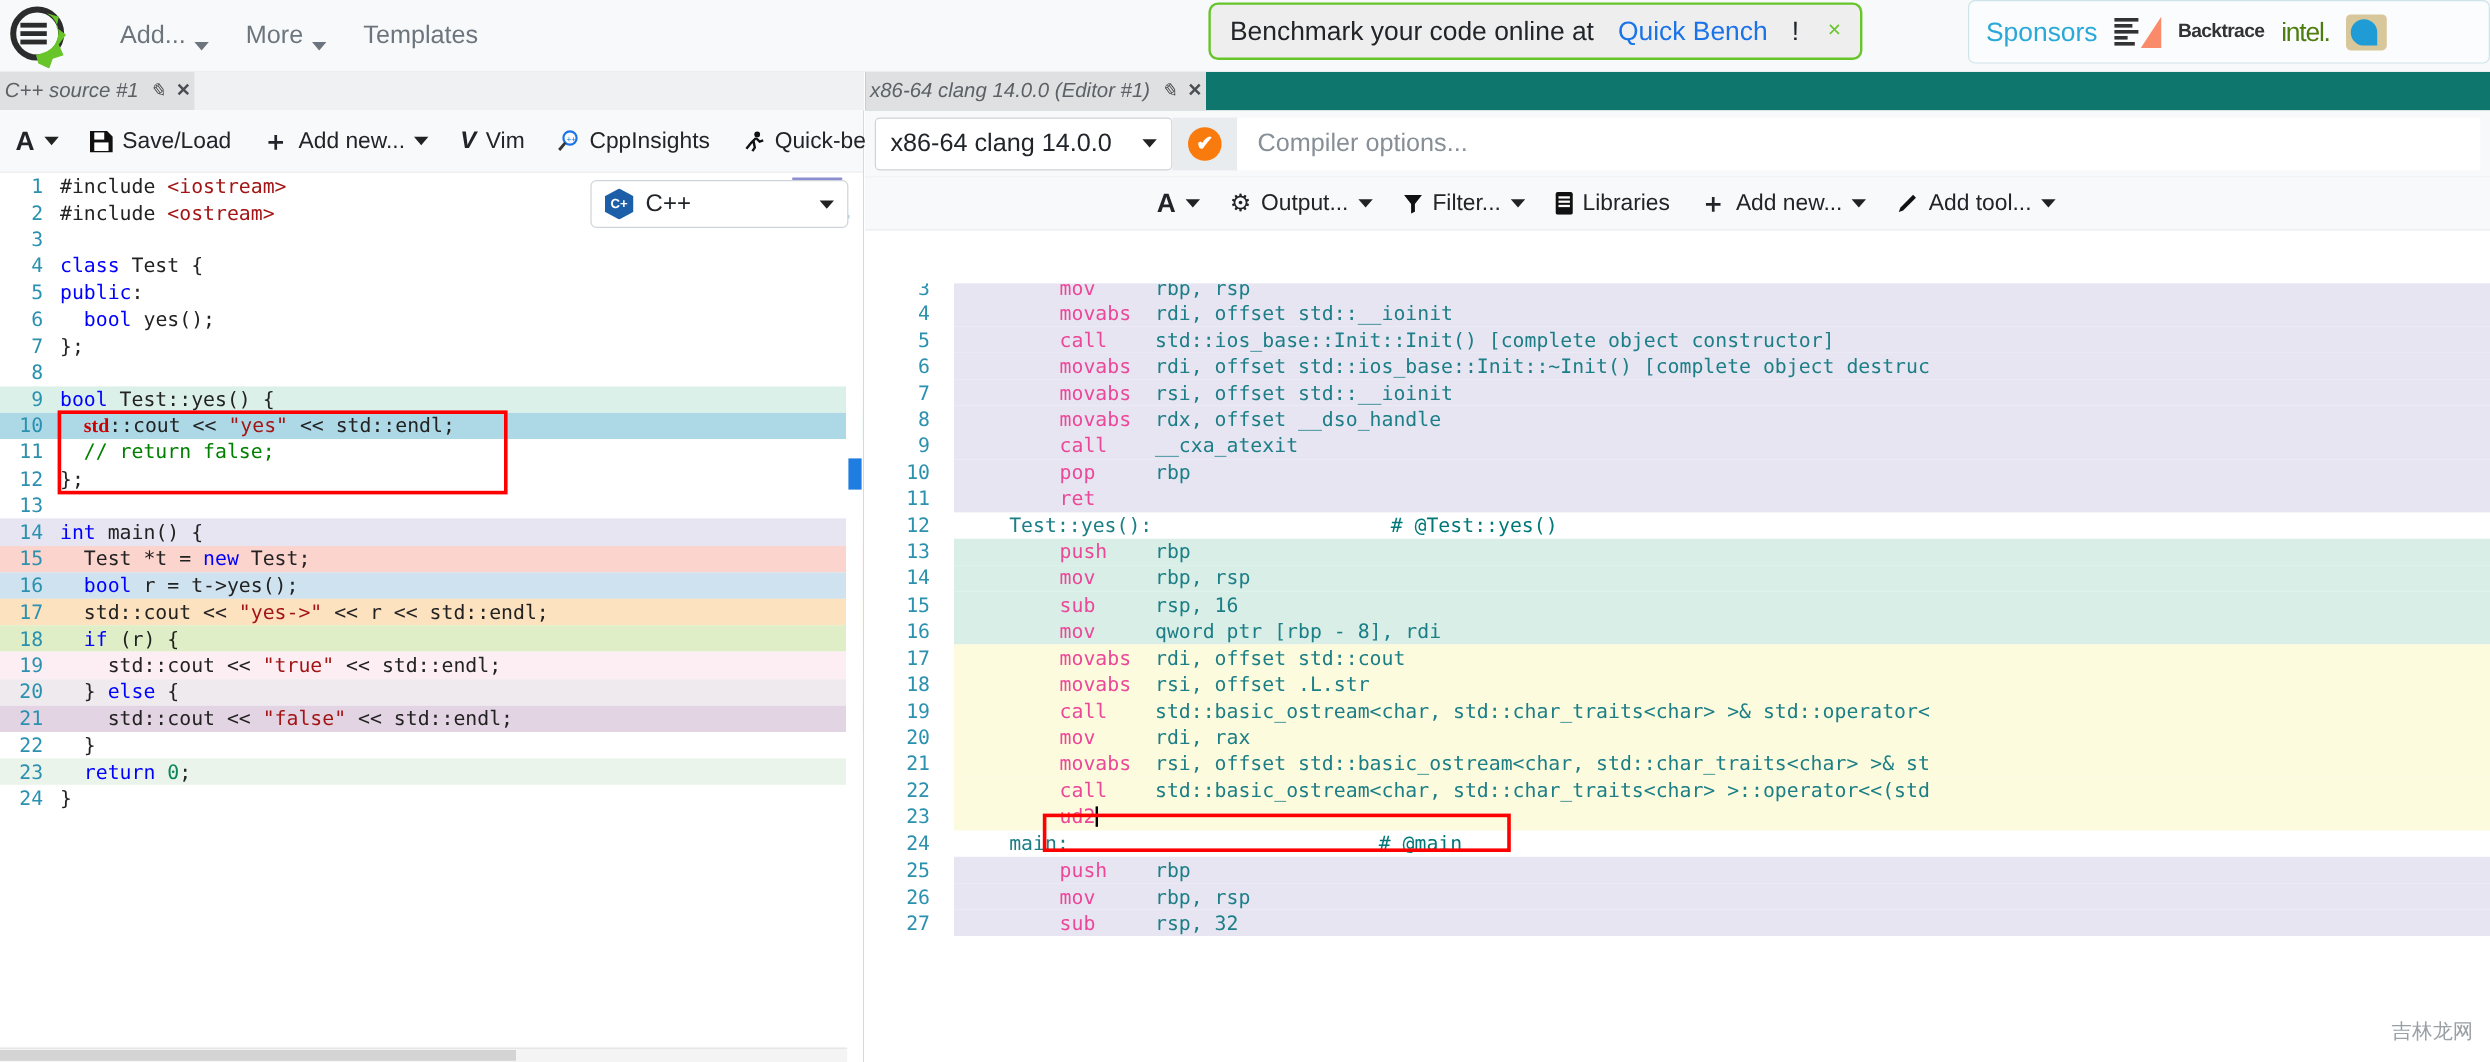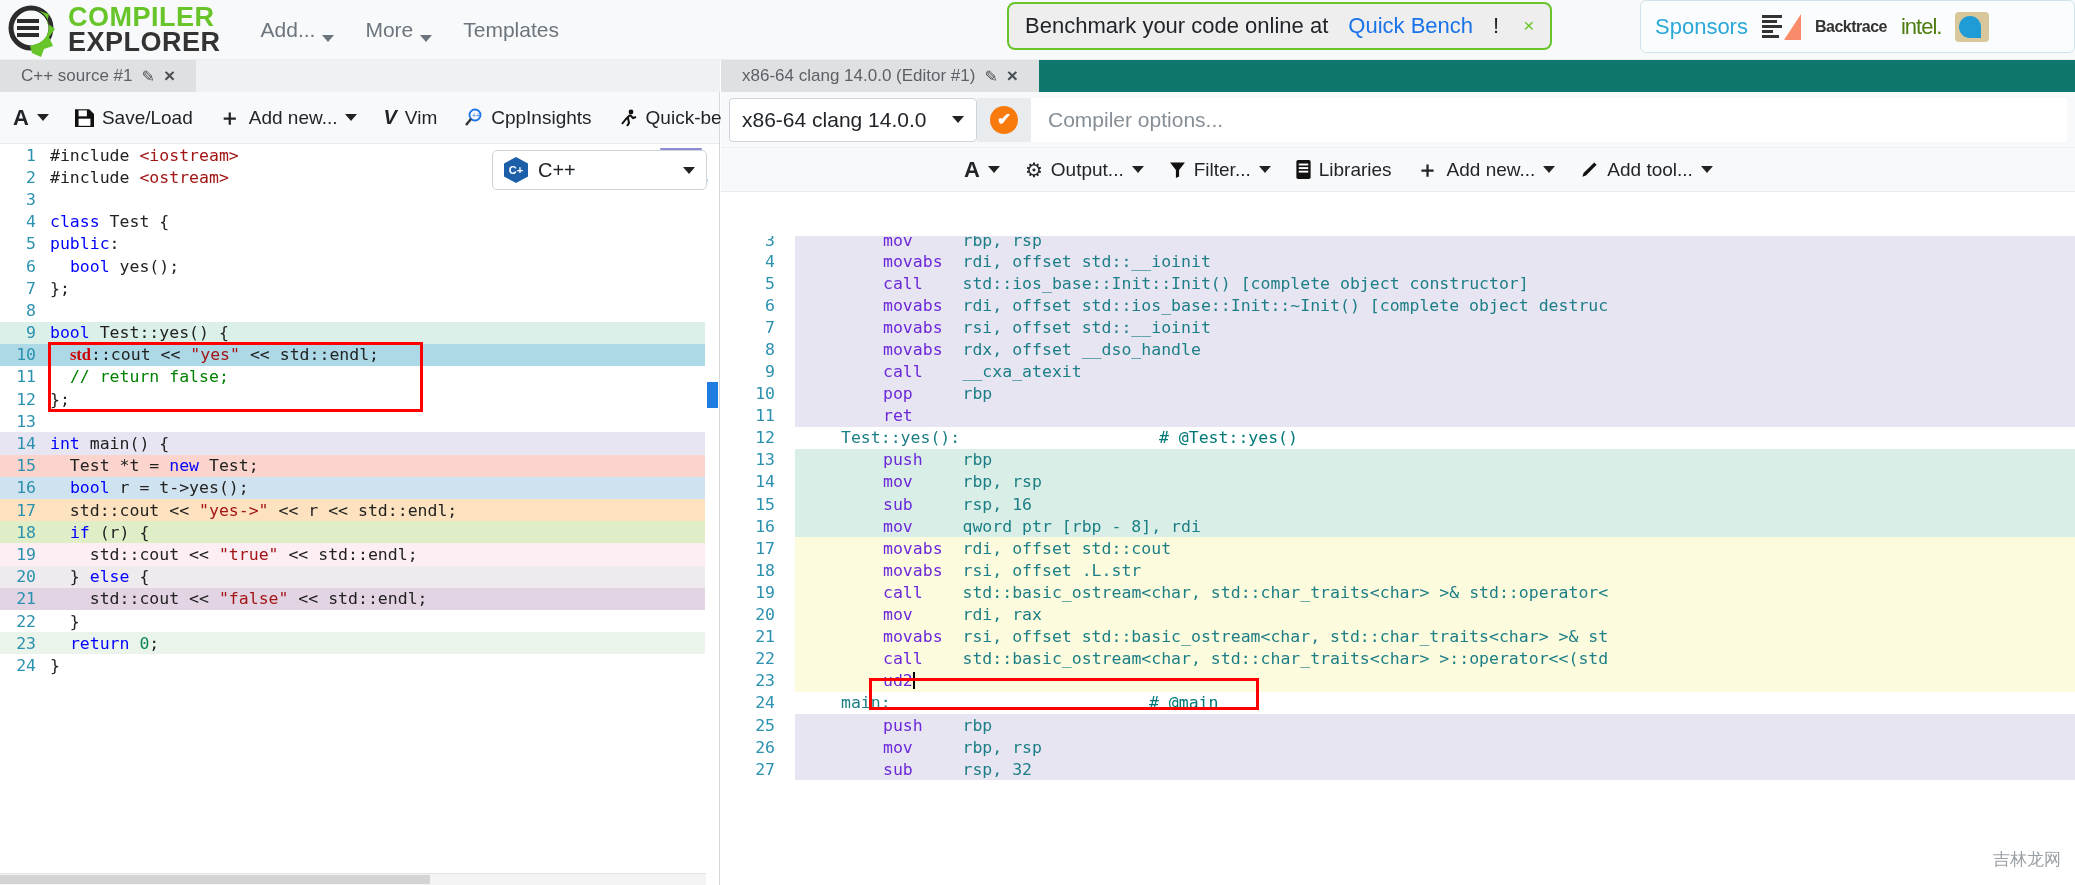--- a/index.html
+++ b/index.html
@@ -80,22 +80,22 @@
     background: #1f9bd5; border-radius: 50% 50% 0 50%;
   }
 
   
   .tabstrip-left {
     position: absolute; left: 0; top: 60px; width: 720px; height: 32px;
     background: #f0f1f2;
   }
   .tab {
     display: inline-flex; align-items: center; gap: 9px;
-    background: #dfe0e2; height: 32px; padding: 0 21px;
-    font-size: 17px; color: #5b6166; white-space: nowrap;
+    background: #dfe0e2; height: 32px; padding: 0 4px;
+    font-size: 17px; color: #5b6166; white-space: nowrap; font-style: italic;
   }
   .tab .ic { font-size: 16px; color: #4a4f53; cursor: pointer; }
   .tab .ic.x { font-size: 19px; font-weight: bold; }
   .pane-ctrls {
     position: absolute; right: 10px; top: 60px; height: 32px;
     display: flex; align-items: center; gap: 16px;
     font-size: 17px; color: #4a4f53;
   }
   .pane-ctrls span { cursor: pointer; }
 
@@ -226,21 +226,21 @@
   }
   .amark { width: 8px; min-width: 8px; z-index: 2; }
   .afold {
     width: 42px; min-width: 42px; z-index: 2;
     border-left: 1px solid #b9b9b9; margin-left: 32px;
   }
   .atxt { flex: 1; padding-left: 14px; z-index: 2; }
   .aband {
     position: absolute; left: 74px; right: 0; top: 0; bottom: 0; z-index: 0;
   }
-  .mn { color: #6d28d9; }
+  .mn { color: #ec4899; }
   .op { color: #1c7e86; }
   .lbl { color: #1c7e86; }
   .cmt { color: #007878; }
 
   
   .redbox { position: absolute; border: 3px solid #ff0000; z-index: 20; pointer-events: none; }
 
   
   .tcaret {
     display: inline-block; width: 2px; height: 17px; background: #000;
@@ -261,24 +261,20 @@
     <div class="brand">
       <div class="brand-logo">
         <svg width="54" height="54" viewBox="0 0 54 54">
           <path d="M27 5 a22 22 0 1 0 0 44 a22 22 0 1 0 0 -44 z M27 12 a15 15 0 1 1 0 30 a15 15 0 1 1 0 -30z" fill="#2c2c2c" opacity="0"></path>
           <circle cx="25" cy="25" r="20" fill="none" stroke="#2c2c2c" stroke-width="5"></circle>
           <rect x="11" y="16" width="22" height="4" fill="#2c2c2c"></rect>
           <rect x="11" y="23" width="22" height="4" fill="#2c2c2c"></rect>
           <rect x="11" y="30" width="22" height="4" fill="#2c2c2c"></rect>
           <path d="M33 8 l10 3 l-2 9 l8 6 l-6 8 l4 9 l-9 3 l-3 8 l-9 -4 l-2 -7 l9 -3 a18 18 0 0 0 0 -32 z" fill="#67c52a"></path>
         </svg>
-      </div>
-      <div class="brand-text">
-        <span class="l1">COMPILER</span>
-        <span class="l2">EXPLORER</span>
       </div>
     </div>
 
     <div class="nav-links">
       <div class="nav-link">
         <span>Add...</span>
         <span class="caret"></span>
       </div>
       <div class="nav-link">
         <span>More</span>

